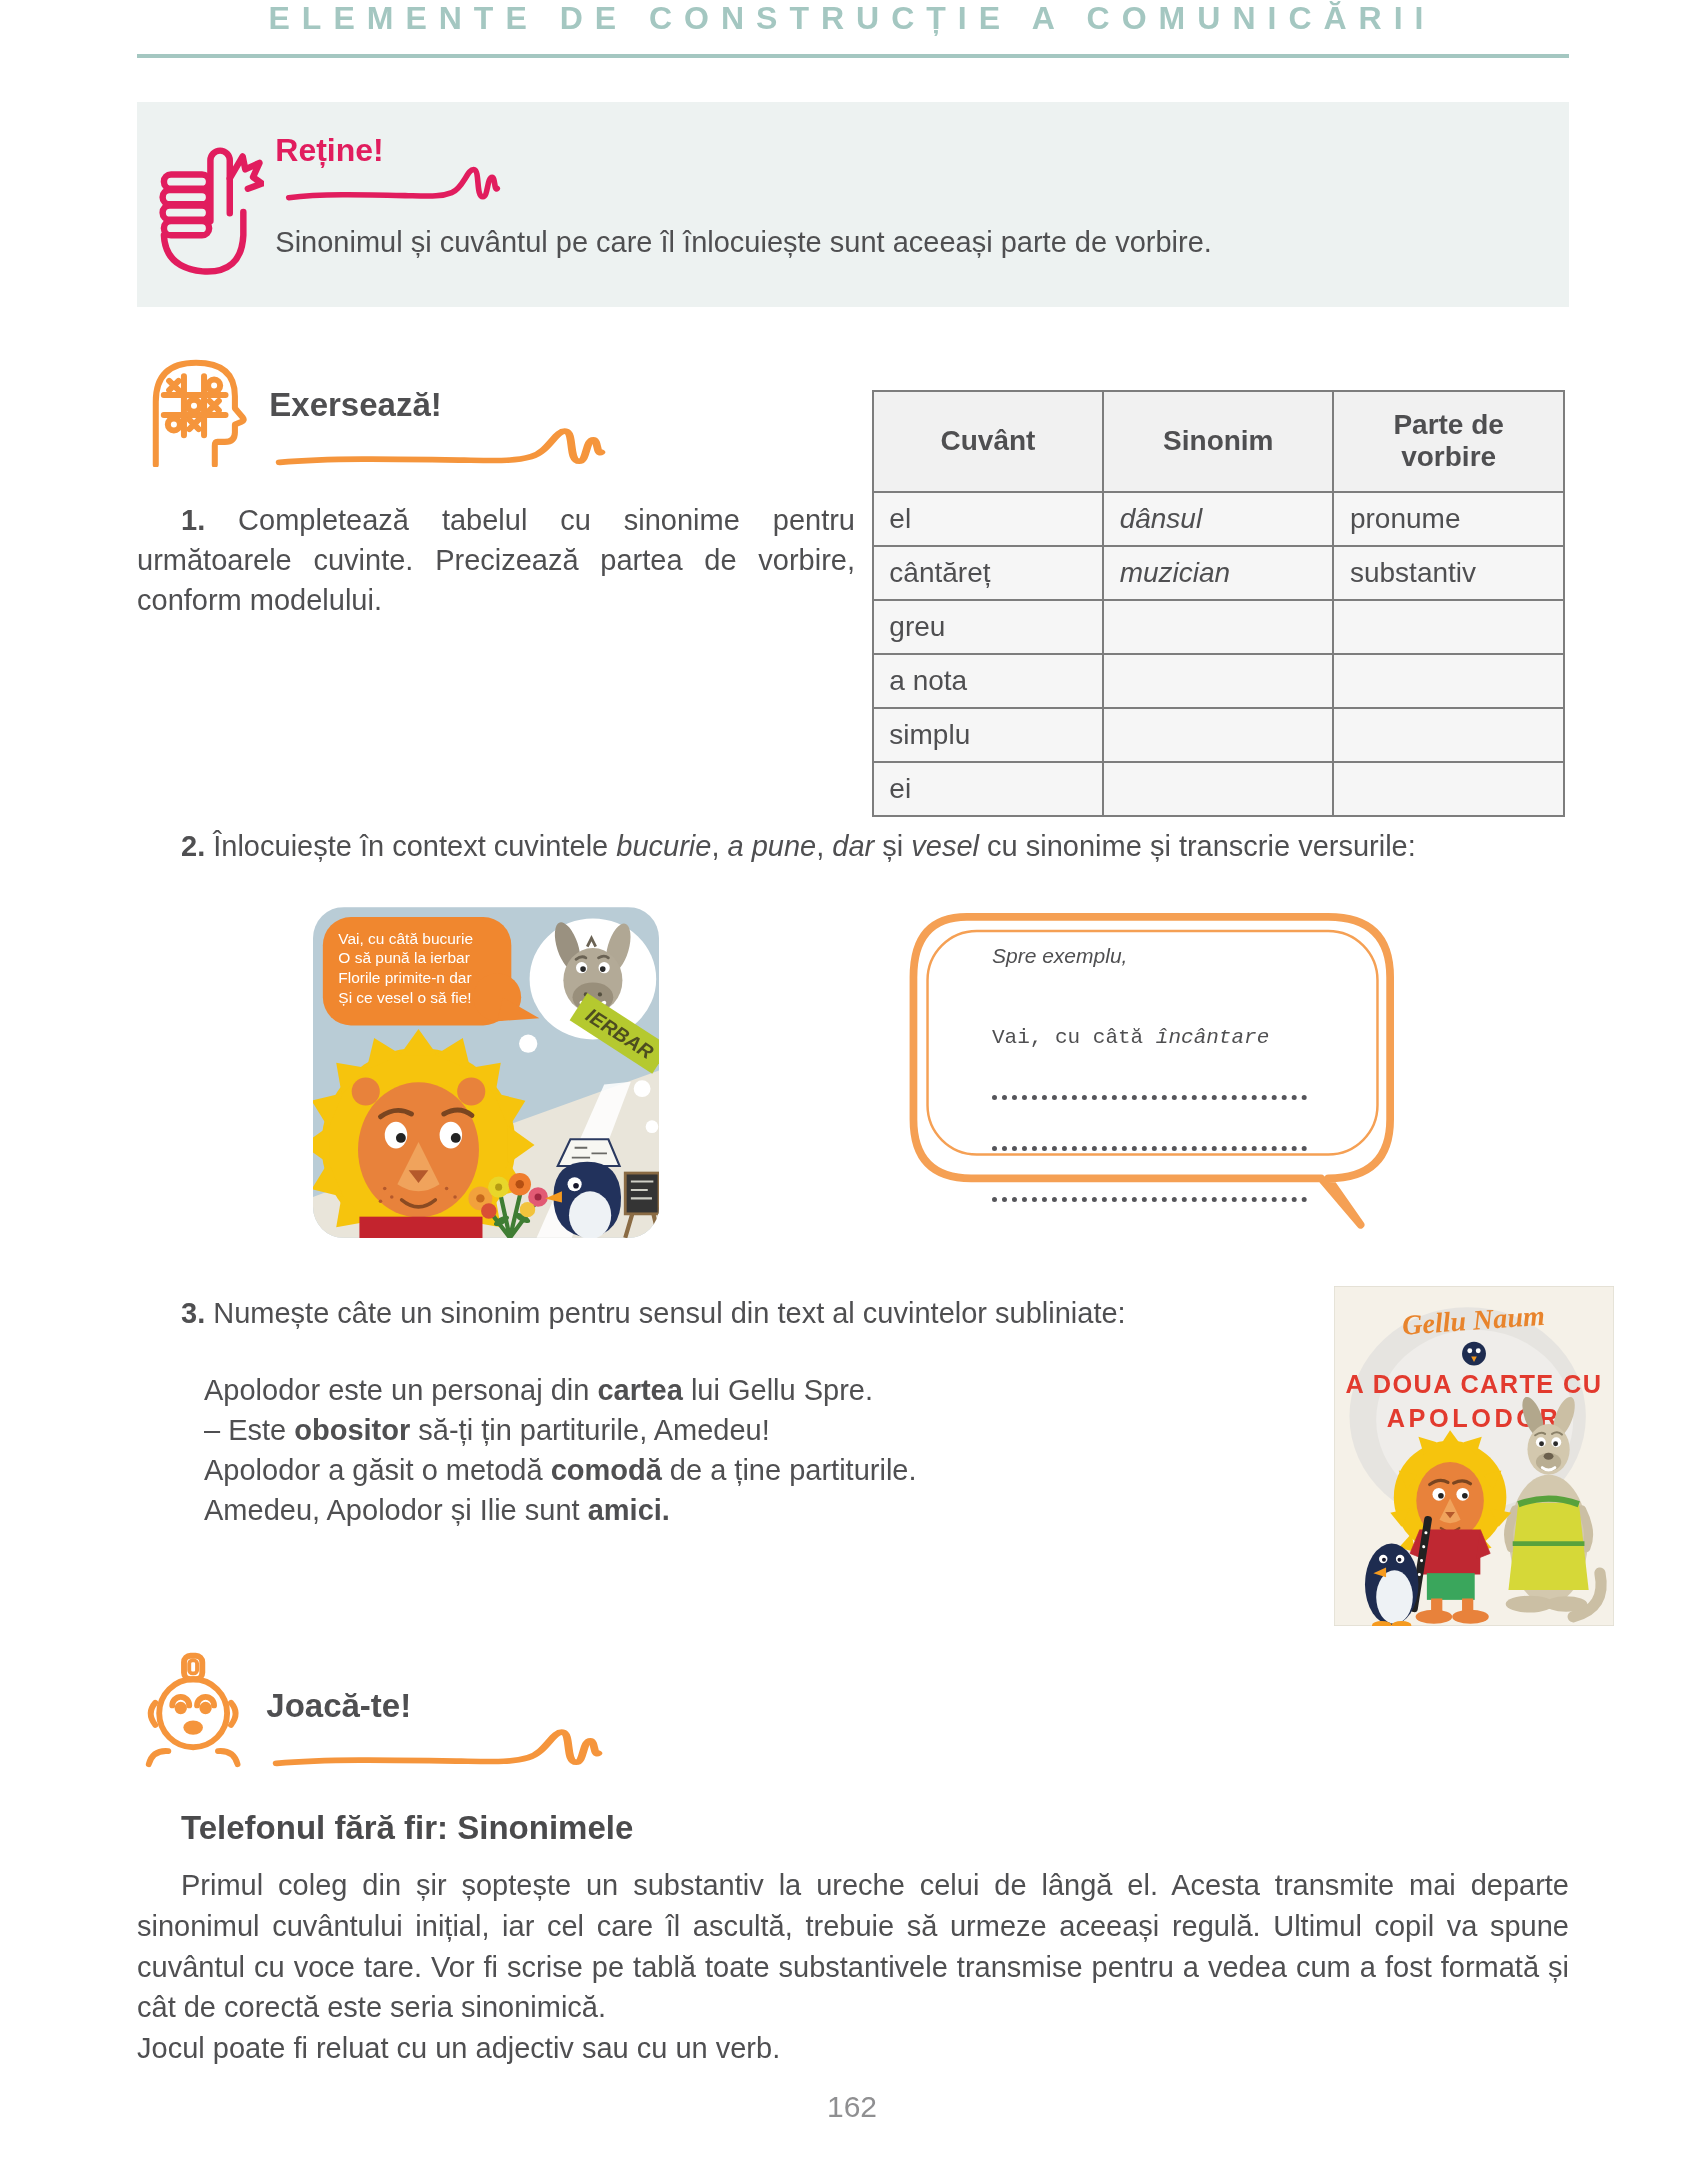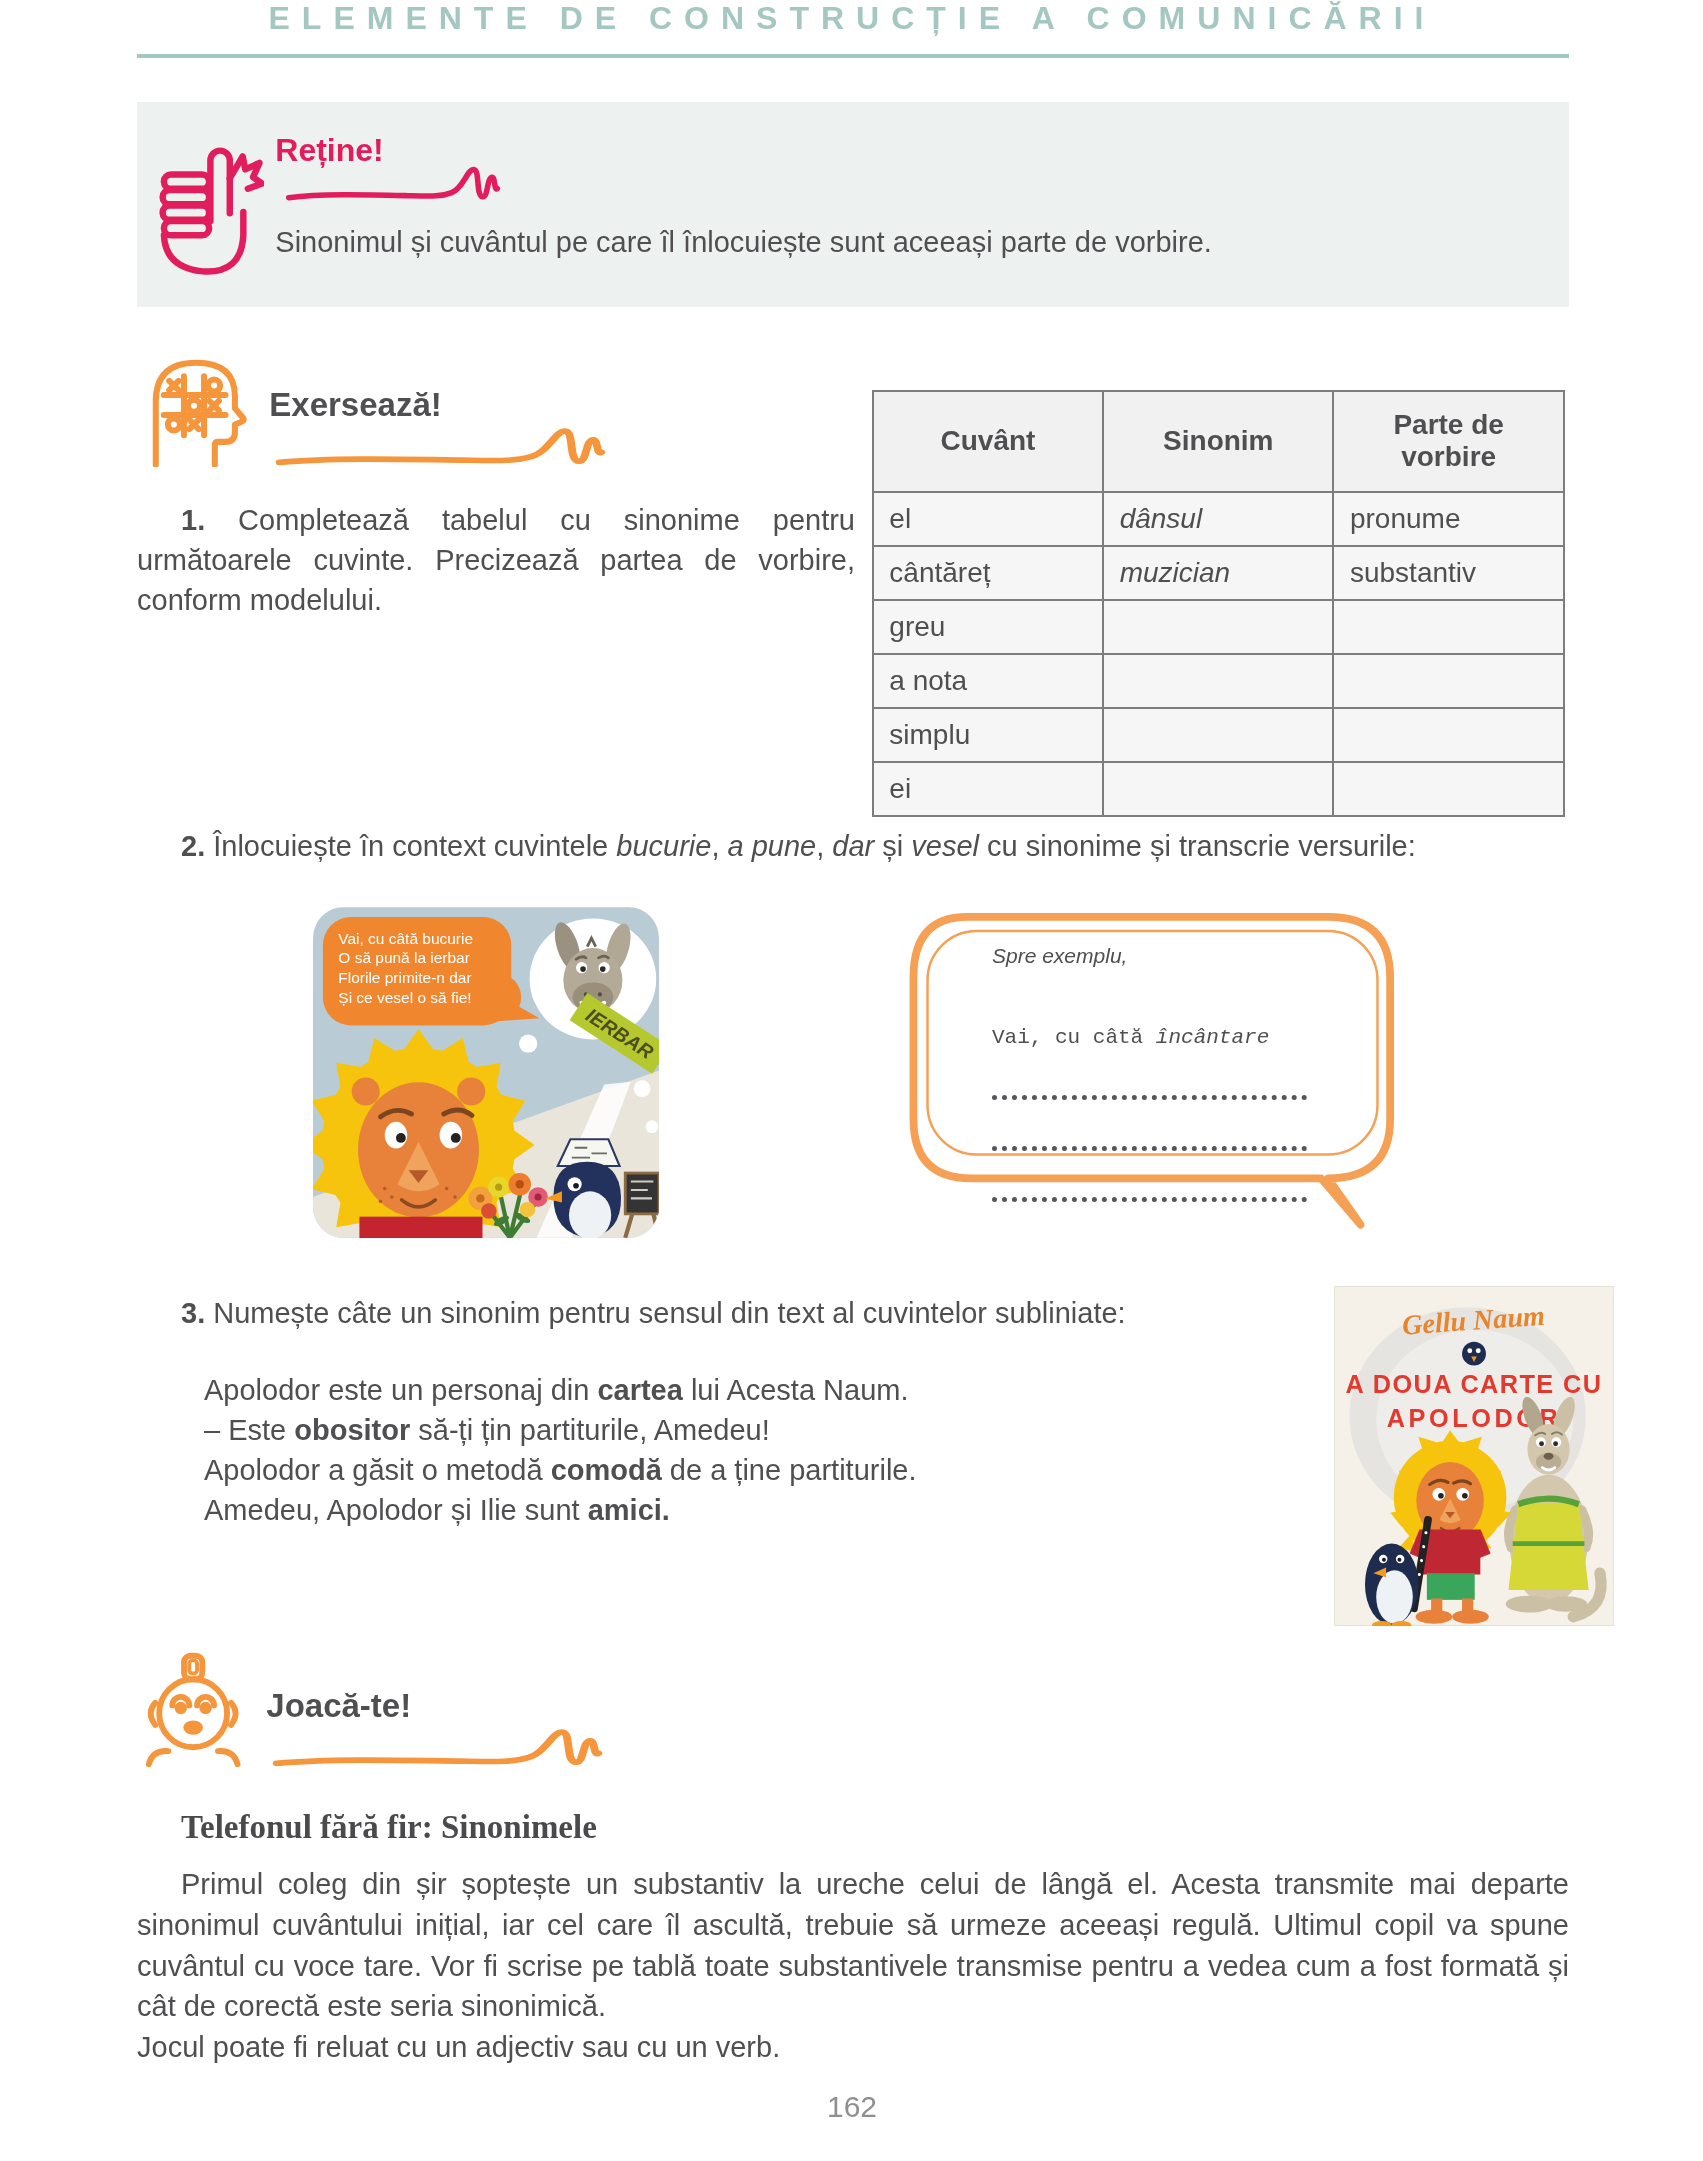--- a/index.html
+++ b/index.html
@@ -71,21 +71,21 @@
   
   .ex3{margin:55px 90px 0 137px;font-size:29px;line-height:1.38;}
   .ex3:after{content:"";display:block;clear:both;}
   .book-cover{float:right;width:280px;height:340px;margin:-7px 0 14px 32px;}
   .ex3-head{text-indent:44px;margin:0;width:auto;}
   .quote-block{margin:37px 0 0 67px;}
   .quote-block p{margin:0;line-height:1.38;}
 
   
   .joaca-row{margin:10px 135px 0 137px;}
-  .game-title{margin:32px 135px 0 181px;font-size:33px;font-weight:bold;color:#4a4a4c;font-family:Liberation Serif, serif;}
+  .game-title{margin:32px 135px 0 181px;font-size:33px;font-weight:bold;color:#4a4a4c;}
   .game-para{margin:18.3px 135px 0 137px;font-size:29px;line-height:1.4;text-align:justify;text-indent:44px;}
   .game-last{margin:0 135px 0 137px;font-size:29px;line-height:1.4;}
 
   .page-num{position:absolute;left:0;bottom:37px;width:100%;text-align:center;color:#8f8f91;font-size:30px;}
 
   b{font-weight:bold;} i{font-style:italic;}
 </style>
 </head>
 <body>
 
@@ -395,21 +395,21 @@
           <polygon points="74,400 56,408 74,414" fill="#f59a1f"></polygon>
           <ellipse cx="68" cy="482" rx="14" ry="6" fill="#f59a1f"></ellipse>
           <ellipse cx="96" cy="482" rx="14" ry="6" fill="#f59a1f"></ellipse>
         </g>
       </svg>
     </div>
 
     <p class="ex-text ex3-head"><b>3.</b><span> Numește câte un sinonim pentru sensul din text al cuvintelor subliniate:</span></p>
 
     <div class="quote-block">
-      <p><span>Apolodor este un personaj din </span><b>cartea</b><span> lui Acesta Naum.</span></p>
+      <p><span>Apolodor este un personaj din </span><b>cartea</b><span> lui Gellu Spre.</span></p>
       <p><span>– Este </span><b>obositor</b><span> să-ți țin partiturile, Amedeu!</span></p>
       <p><span>Apolodor a găsit o metodă </span><b>comodă</b><span> de a ține partiturile.</span></p>
       <p><span>Amedeu, Apolodor și Ilie sunt </span><b>amici.</b></p>
     </div>
   </div>
 
   <div class="joaca-row">
     <div class="section-head">
       <div>
         <svg width="111" height="118" viewBox="0 0 170 175" fill="none" stroke="#f5953c" stroke-width="9" stroke-linecap="round" stroke-linejoin="round">

